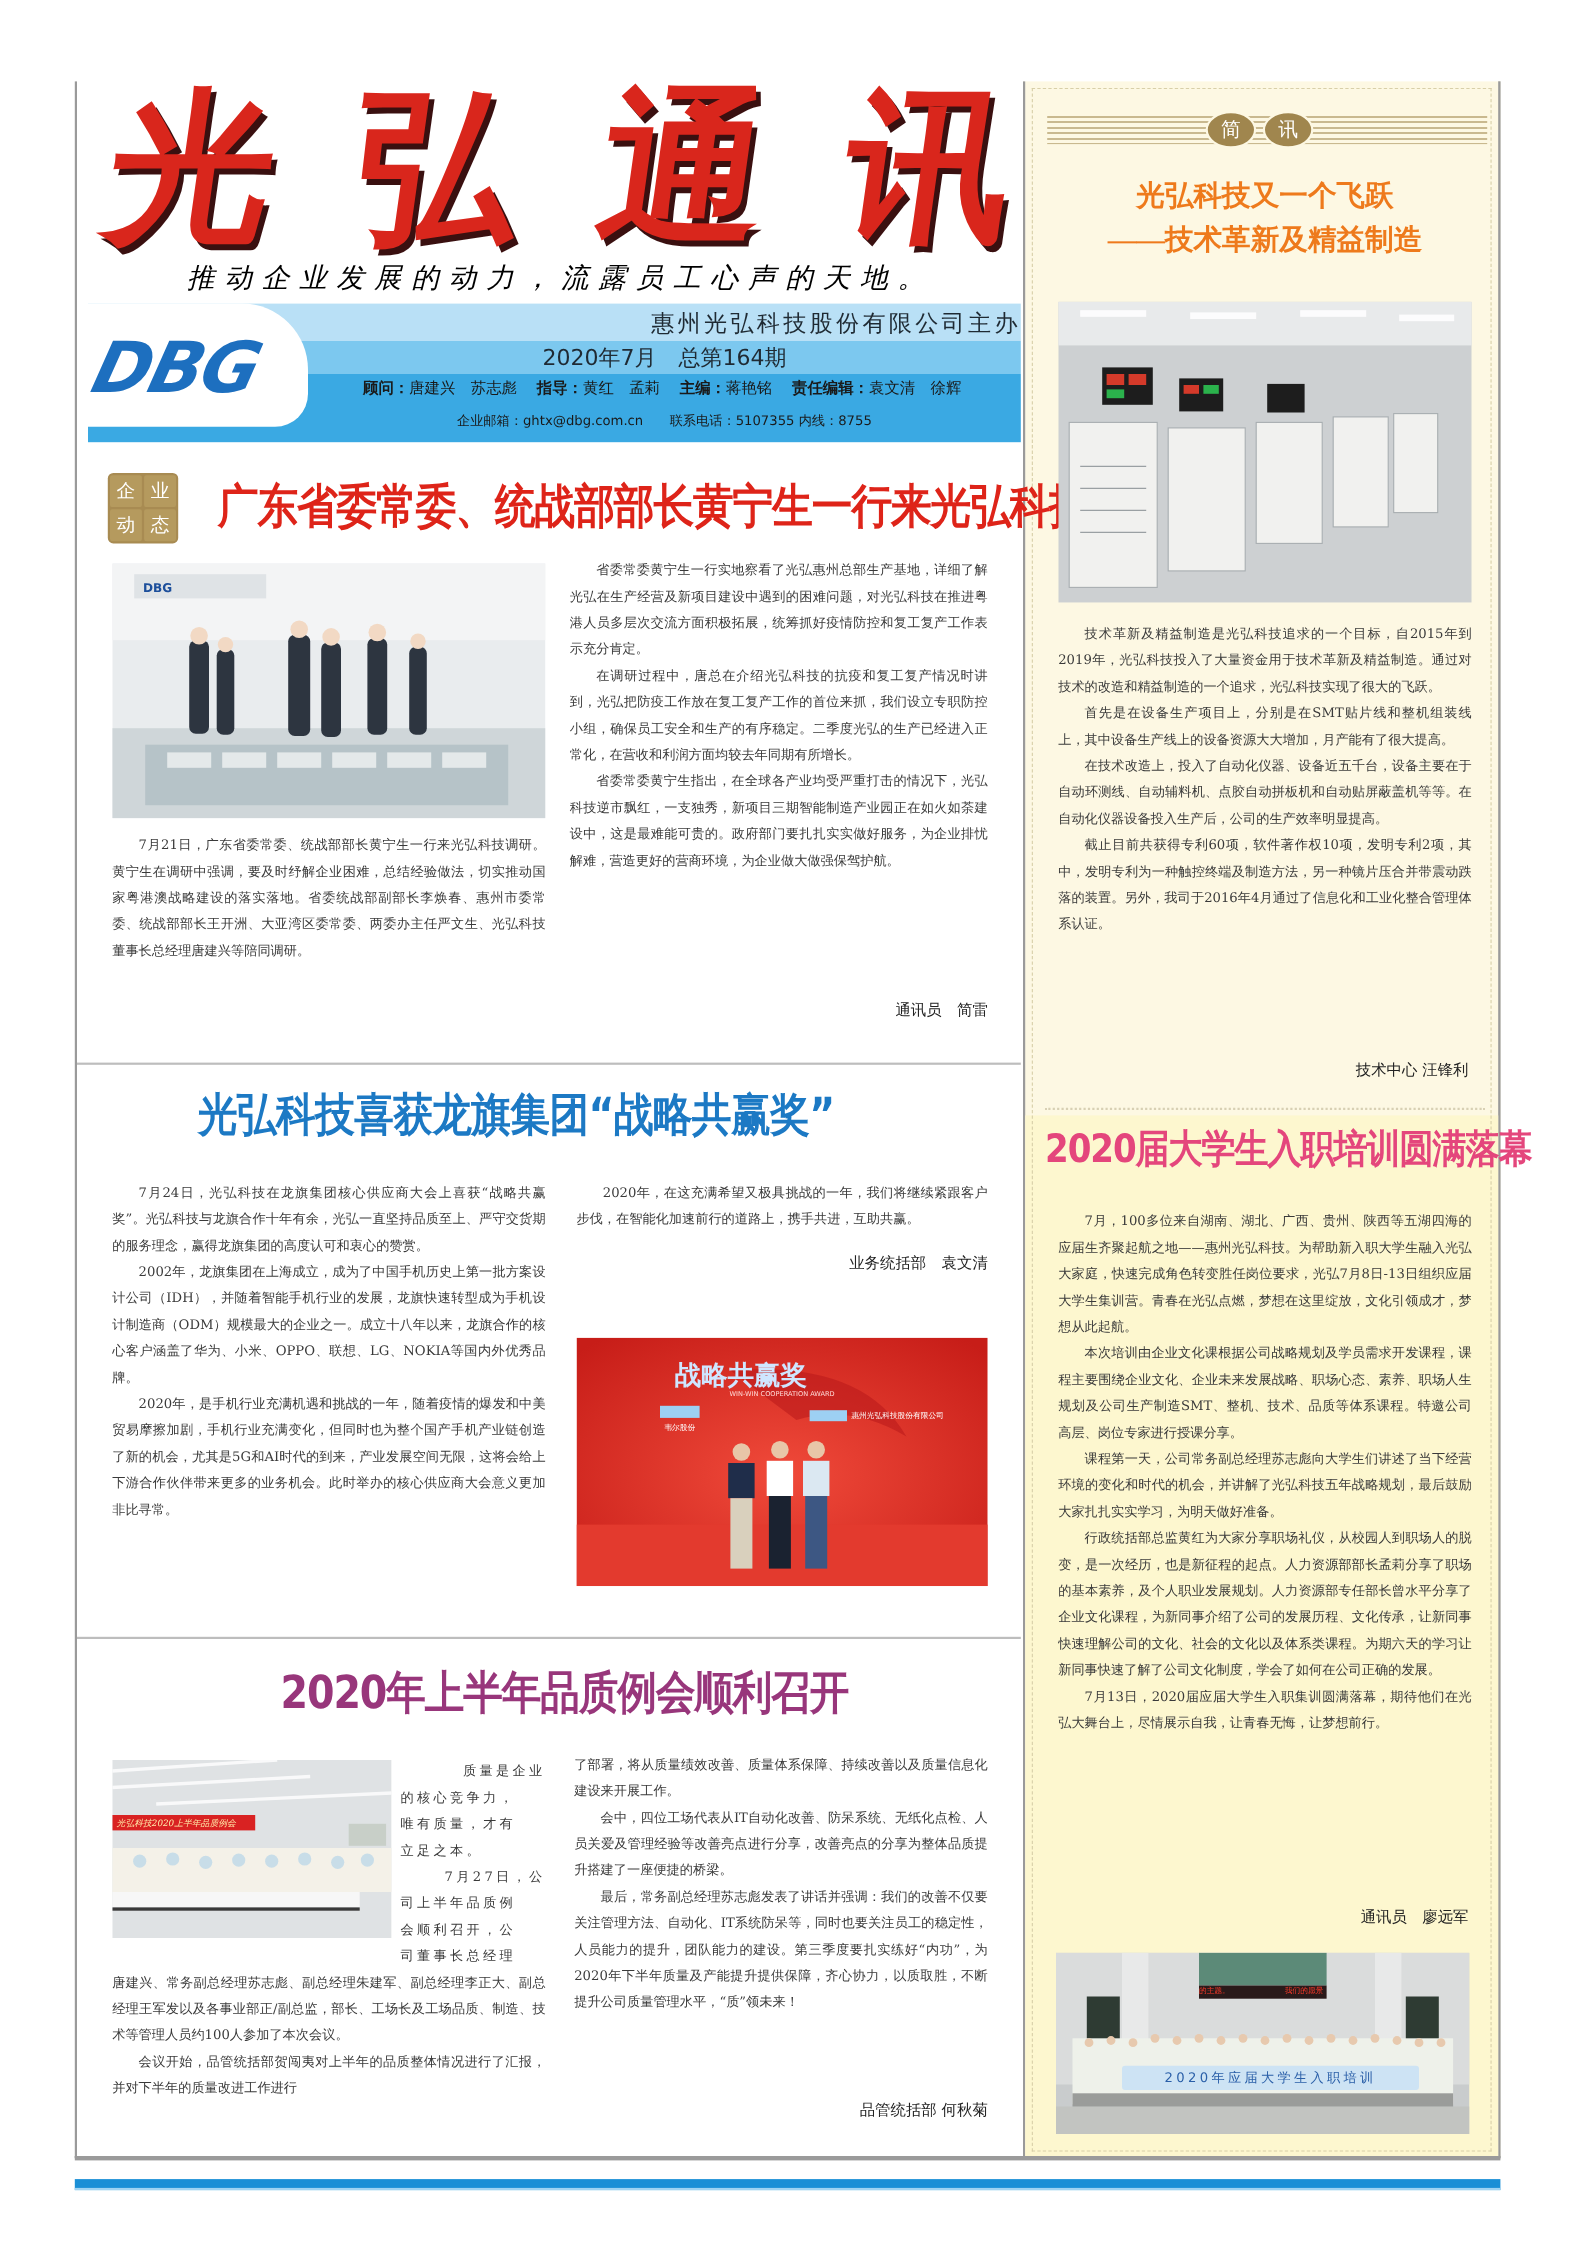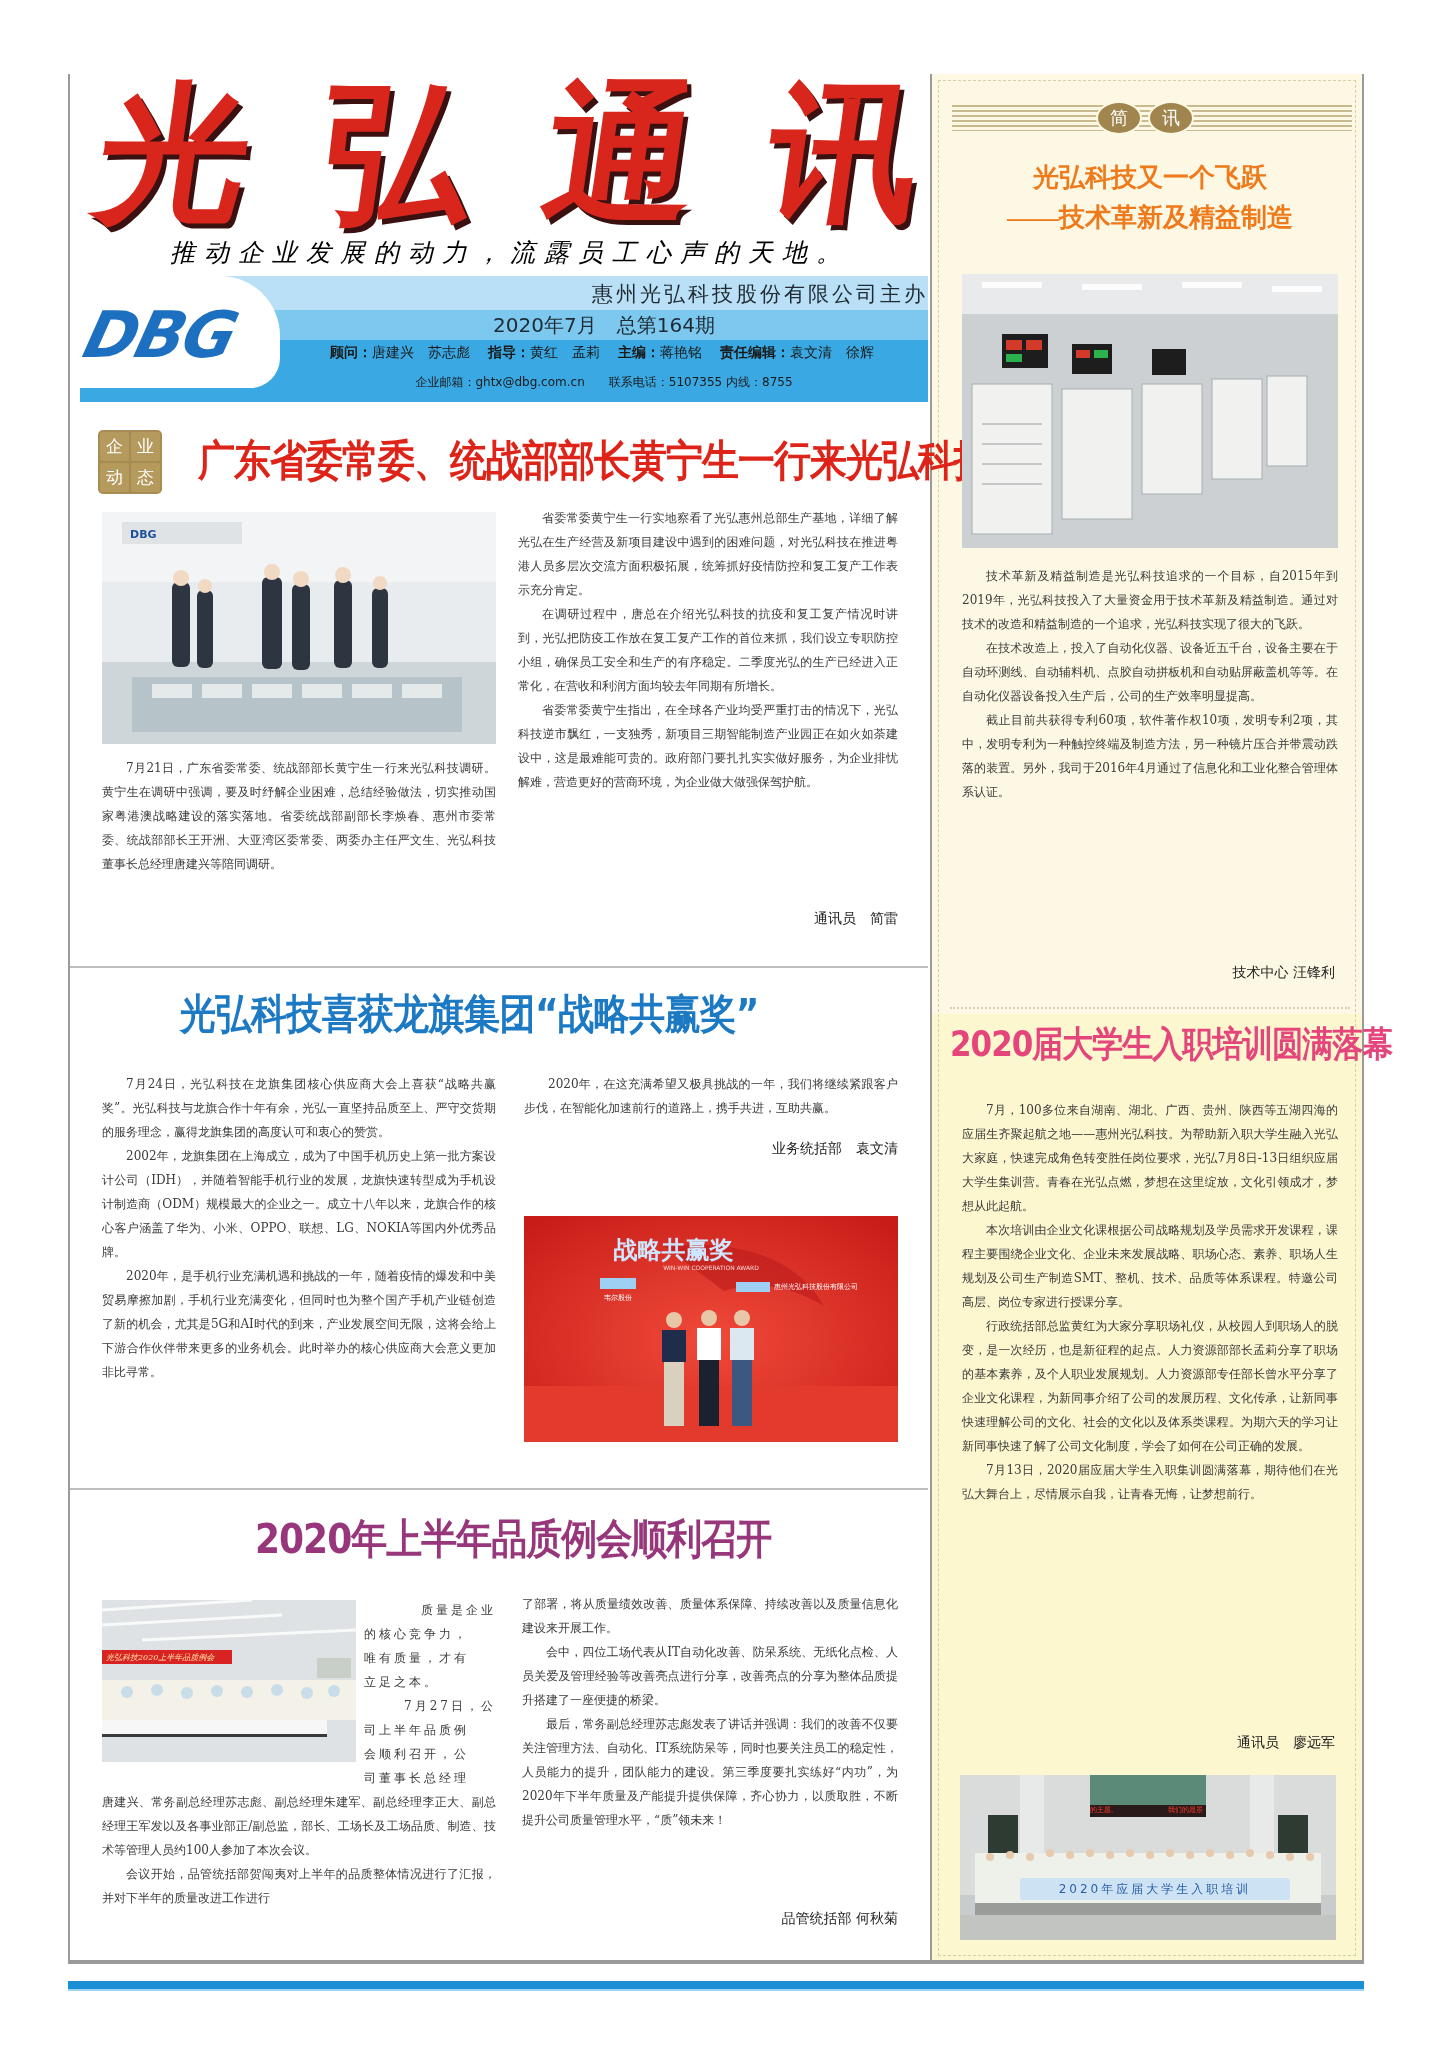--- a/index.html
+++ b/index.html
@@ -283,31 +283,33 @@
         <line x1="20" y1="150" x2="80" y2="150"></line>
         <line x1="20" y1="170" x2="80" y2="170"></line>
         <line x1="20" y1="190" x2="80" y2="190"></line>
         <line x1="20" y1="210" x2="80" y2="210"></line>
       </g>
   </svg>
 </div>
 
 <div class="body-text" style="left:962px;top:564px;width:376px;">
   <p>技术革新及精益制造是光弘科技追求的一个目标，自2015年到2019年，光弘科技投入了大量资金用于技术革新及精益制造。通过对技术的改造和精益制造的一个追求，光弘科技实现了很大的飞跃。</p>
+  <p>首先是在设备生产项目上，分别是在SMT贴片线和整机组装线上，其中设备生产线上的设备资源大大增加，月产能有了很大提高。</p>
   <p>在技术改造上，投入了自动化仪器、设备近五千台，设备主要在于自动环测线、自动辅料机、点胶自动拼板机和自动贴屏蔽盖机等等。在自动化仪器设备投入生产后，公司的生产效率明显提高。</p>
   <p>截止目前共获得专利60项，软件著作权10项，发明专利2项，其中，发明专利为一种触控终端及制造方法，另一种镜片压合并带震动跌落的装置。另外，我司于2016年4月通过了信息化和工业化整合管理体系认证。</p>
 </div>
 <div class="byline" style="right:94px;top:964px;">技术中心  汪锋利</div>
 
 <div class="r-dotline"></div>
 <div class="r2-title">2020届大学生入职培训圆满落幕</div>
 
 <div class="body-text" style="left:962px;top:1098px;width:376px;">
   <p>7月，100多位来自湖南、湖北、广西、贵州、陕西等五湖四海的应届生齐聚起航之地——惠州光弘科技。为帮助新入职大学生融入光弘大家庭，快速完成角色转变胜任岗位要求，光弘7月8日-13日组织应届大学生集训营。青春在光弘点燃，梦想在这里绽放，文化引领成才，梦想从此起航。</p>
   <p>本次培训由企业文化课根据公司战略规划及学员需求开发课程，课程主要围绕企业文化、企业未来发展战略、职场心态、素养、职场人生规划及公司生产制造SMT、整机、技术、品质等体系课程。特邀公司高层、岗位专家进行授课分享。</p>
+  <p>课程第一天，公司常务副总经理苏志彪向大学生们讲述了当下经营环境的变化和时代的机会，并讲解了光弘科技五年战略规划，最后鼓励大家扎扎实实学习，为明天做好准备。</p>
   <p>行政统括部总监黄红为大家分享职场礼仪，从校园人到职场人的脱变，是一次经历，也是新征程的起点。人力资源部部长孟莉分享了职场的基本素养，及个人职业发展规划。人力资源部专任部长曾水平分享了企业文化课程，为新同事介绍了公司的发展历程、文化传承，让新同事快速理解公司的文化、社会的文化以及体系类课程。为期六天的学习让新同事快速了解了公司文化制度，学会了如何在公司正确的发展。</p>
   <p>7月13日，2020届应届大学生入职集训圆满落幕，期待他们在光弘大舞台上，尽情展示自我，让青春无悔，让梦想前行。</p>
 </div>
 <div class="byline" style="right:94px;top:1734px;">通讯员　廖远军</div>
 
 <div class="photo" style="left:960px;top:1775px;width:376px;height:165px;">
   <svg width="376" height="165" viewBox="0 0 376 165">
     <rect width="376" height="165" fill="#c9cccd"></rect>
     <rect x="0" y="0" width="376" height="120" fill="#dadcdc"></rect>
     <rect x="130" y="0" width="116" height="30" fill="#5c8a78"></rect>

